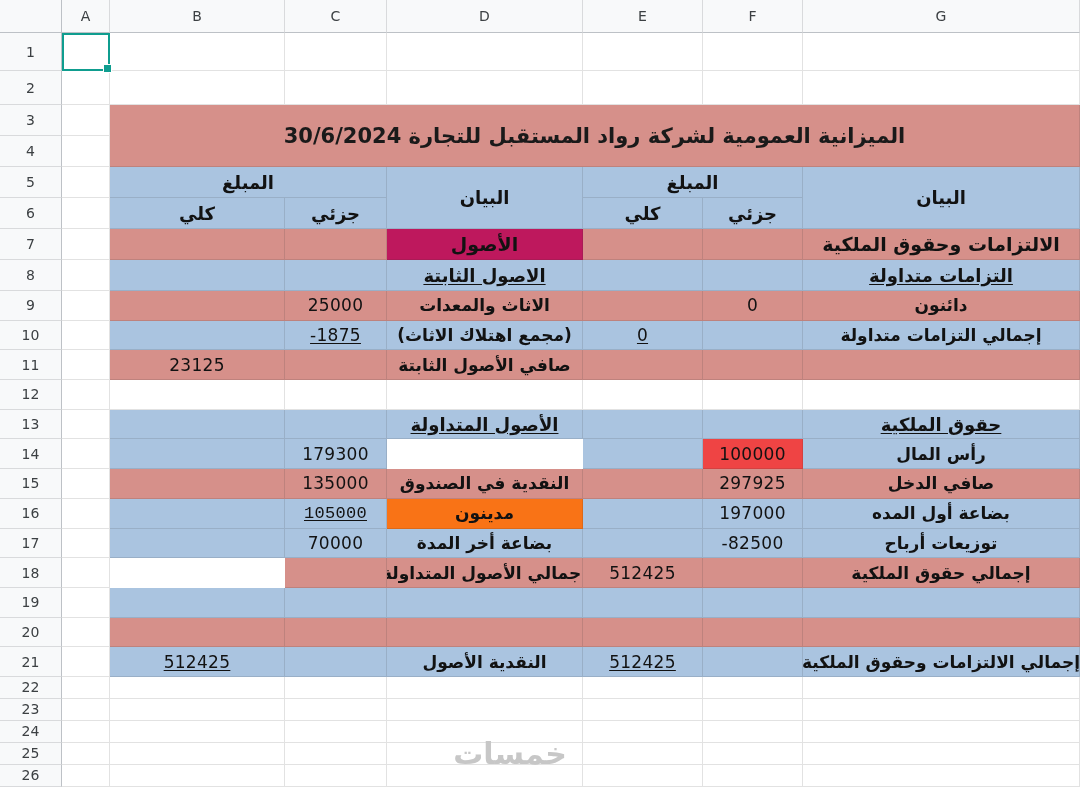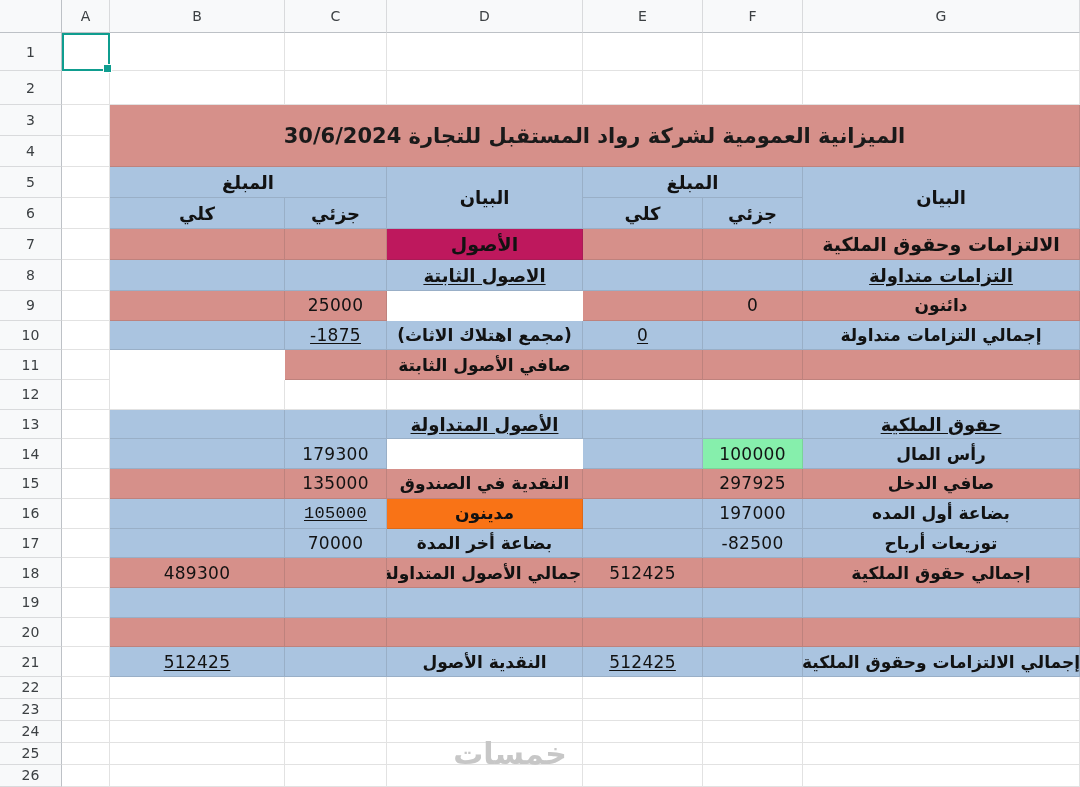--- a/index.html
+++ b/index.html
@@ -229,45 +229,46 @@
       <div class="cell hdr" style="grid-area: 6 / 8 / span 2 / span 1; background: rgb(170, 196, 224);">البيان</div>
       <div class="cell hdr" style="grid-area: 7 / 3 / span 1 / span 1; background: rgb(170, 196, 224);">كلي</div>
       <div class="cell hdr" style="grid-area: 7 / 4 / span 1 / span 1; background: rgb(170, 196, 224);">جزئي</div>
       <div class="cell hdr" style="grid-area: 7 / 6 / span 1 / span 1; background: rgb(170, 196, 224);">كلي</div>
       <div class="cell hdr" style="grid-area: 7 / 7 / span 1 / span 1; background: rgb(170, 196, 224);">جزئي</div>
       <div class="cell section" style="grid-area: 8 / 5 / span 1 / span 1; background: #be185d;">الأصول</div>
       <div class="cell section" style="grid-area: 8 / 8 / span 1 / span 1; background: rgb(214, 144, 138);">الالتزامات وحقوق الملكية</div>
       <div class="cell hdr underline" style="grid-area: 9 / 8 / span 1 / span 1; background: rgb(170, 196, 224);">التزامات متداولة</div>
       <div class="cell hdr underline" style="grid-area: 9 / 5 / span 1 / span 1; background: rgb(170, 196, 224);">الاصول الثابتة</div>
       <div class="cell num" style="grid-area: 10 / 4 / span 1 / span 1; background: rgb(214, 144, 138);">25000</div>
+      <div class="cell ar" style="grid-area: 10 / 5 / span 1 / span 1; background: rgb(214, 144, 138);">الاثاث والمعدات</div>
       <div class="cell num" style="grid-area: 10 / 7 / span 1 / span 1; background: rgb(214, 144, 138);">0</div>
       <div class="cell ar" style="grid-area: 10 / 8 / span 1 / span 1; background: rgb(214, 144, 138);">دائنون</div>
       <div class="cell num underline" style="grid-area: 11 / 4 / span 1 / span 1; background: rgb(170, 196, 224);">-1875</div>
       <div class="cell ar" style="grid-area: 11 / 5 / span 1 / span 1; background: rgb(170, 196, 224);">(مجمع اهتلاك الاثاث)</div>
       <div class="cell num underline" style="grid-area: 11 / 6 / span 1 / span 1; background: rgb(170, 196, 224);">0</div>
       <div class="cell ar" style="grid-area: 11 / 8 / span 1 / span 1; background: rgb(170, 196, 224);">إجمالي التزامات متداولة</div>
+      <div class="cell num" style="grid-area: 12 / 3 / span 1 / span 1; background: rgb(214, 144, 138);">23125</div>
       <div class="cell hdr underline" style="grid-area: 14 / 5 / span 1 / span 1; background: rgb(170, 196, 224);">الأصول المتداولة</div>
       <div class="cell ar" style="grid-area: 12 / 5 / span 1 / span 1; background: rgb(214, 144, 138);">صافي الأصول الثابتة</div>
       <div class="cell hdr underline" style="grid-area: 14 / 8 / span 1 / span 1; background: rgb(170, 196, 224);">حقوق الملكية</div>
       <div class="cell num" style="grid-area: 15 / 4 / span 1 / span 1; background: rgb(170, 196, 224);">179300</div>
-      <div class="cell num" style="grid-area: 15 / 7 / span 1 / span 1; background: #86efac;">100000</div>
+      <div class="cell num" style="grid-area: 15 / 7 / span 1 / span 1; background: #ef4444;">100000</div>
       <div class="cell ar" style="grid-area: 15 / 8 / span 1 / span 1; background: rgb(170, 196, 224);">رأس المال</div>
       <div class="cell num" style="grid-area: 16 / 4 / span 1 / span 1; background: rgb(214, 144, 138);">135000</div>
       <div class="cell ar" style="grid-area: 16 / 5 / span 1 / span 1; background: rgb(214, 144, 138);">النقدية في الصندوق</div>
       <div class="cell num" style="grid-area: 16 / 7 / span 1 / span 1; background: rgb(214, 144, 138);">297925</div>
       <div class="cell ar" style="grid-area: 16 / 8 / span 1 / span 1; background: rgb(214, 144, 138);">صافي الدخل</div>
       <div class="cell num underline" style="grid-area: 17 / 4 / span 1 / span 1; background: rgb(170, 196, 224); font-family: Liberation Mono, monospace;">105000</div>
       <div class="cell ar" style="grid-area: 17 / 5 / span 1 / span 1; background: #f97316;">مدينون</div>
       <div class="cell num" style="grid-area: 17 / 7 / span 1 / span 1; background: rgb(170, 196, 224);">197000</div>
       <div class="cell ar" style="grid-area: 17 / 8 / span 1 / span 1; background: rgb(170, 196, 224);">بضاعة أول المده</div>
       <div class="cell num" style="grid-area: 18 / 4 / span 1 / span 1; background: rgb(170, 196, 224);">70000</div>
       <div class="cell ar" style="grid-area: 18 / 5 / span 1 / span 1; background: rgb(170, 196, 224);">بضاعة أخر المدة</div>
       <div class="cell num" style="grid-area: 18 / 7 / span 1 / span 1; background: rgb(170, 196, 224);">-82500</div>
       <div class="cell ar" style="grid-area: 18 / 8 / span 1 / span 1; background: rgb(170, 196, 224);">توزيعات أرباح</div>
-      <div class="cell num" style="grid-area: 19 / 3 / span 1 / span 1; background: rgb(214, 144, 138);">489300</div>
       <div class="cell ar" style="grid-area: 19 / 5 / span 1 / span 1; background: rgb(214, 144, 138);">إجمالي الأصول المتداولة</div>
       <div class="cell num" style="grid-area: 19 / 6 / span 1 / span 1; background: rgb(214, 144, 138);">512425</div>
       <div class="cell ar" style="grid-area: 19 / 8 / span 1 / span 1; background: rgb(214, 144, 138);">إجمالي حقوق الملكية</div>
       <div class="cell num underline" style="grid-area: 22 / 3 / span 1 / span 1; background: rgb(170, 196, 224);">512425</div>
       <div class="cell ar" style="grid-area: 22 / 5 / span 1 / span 1; background: rgb(170, 196, 224);">النقدية الأصول</div>
       <div class="cell num underline" style="grid-area: 22 / 6 / span 1 / span 1; background: rgb(170, 196, 224);">512425</div>
       <div class="cell ar" style="grid-area: 22 / 8 / span 1 / span 1; background: rgb(170, 196, 224);">إجمالي الالتزامات وحقوق الملكية</div>
       <div class="selection" style="grid-area: 2 / 2 / span 1 / span 1; --selc: #0f9d8f;"></div>
     </div>
   <div id="watermark">خمسات</div>

